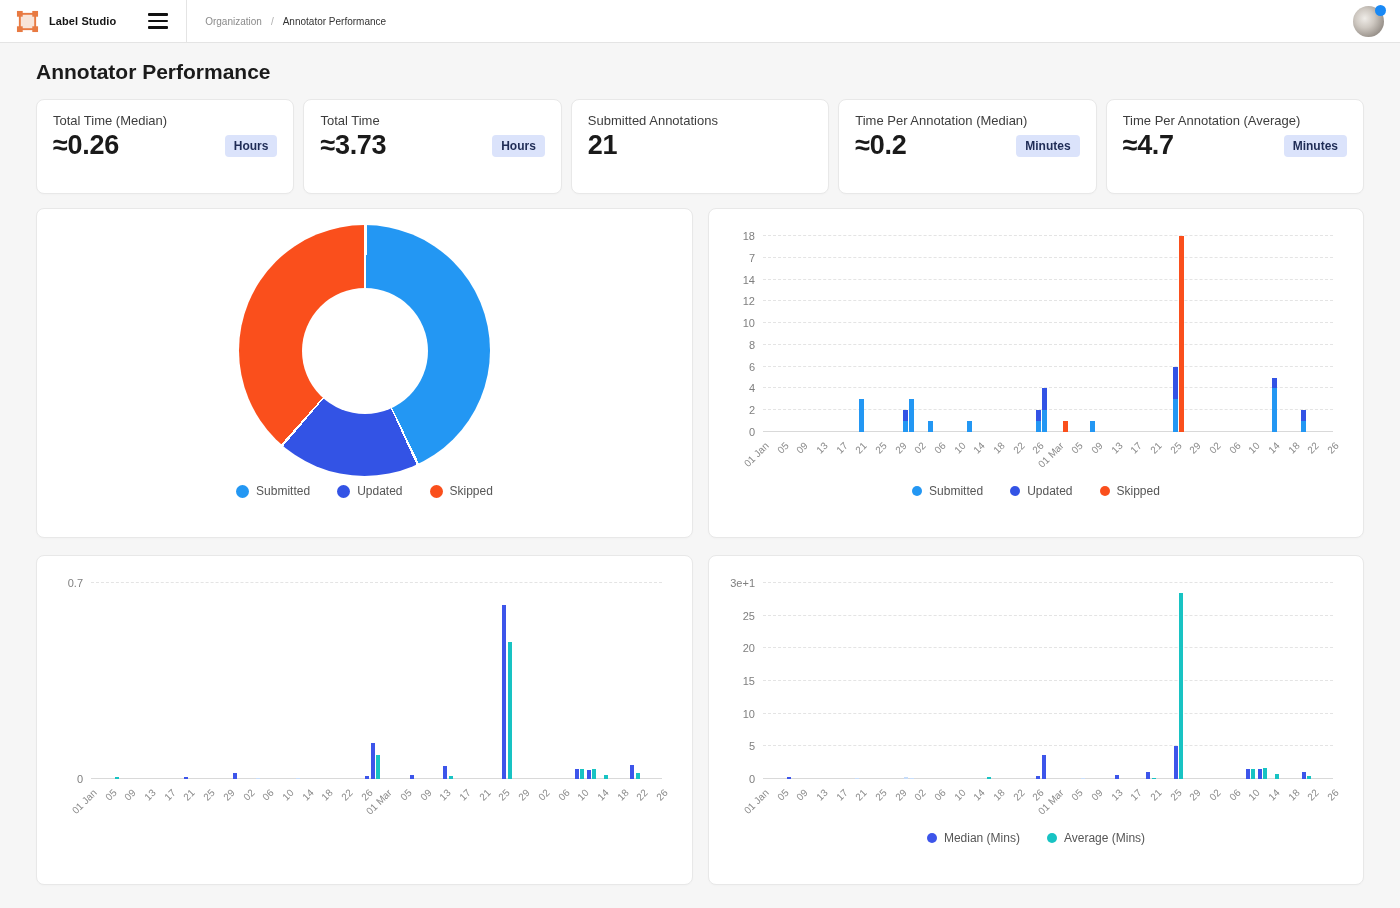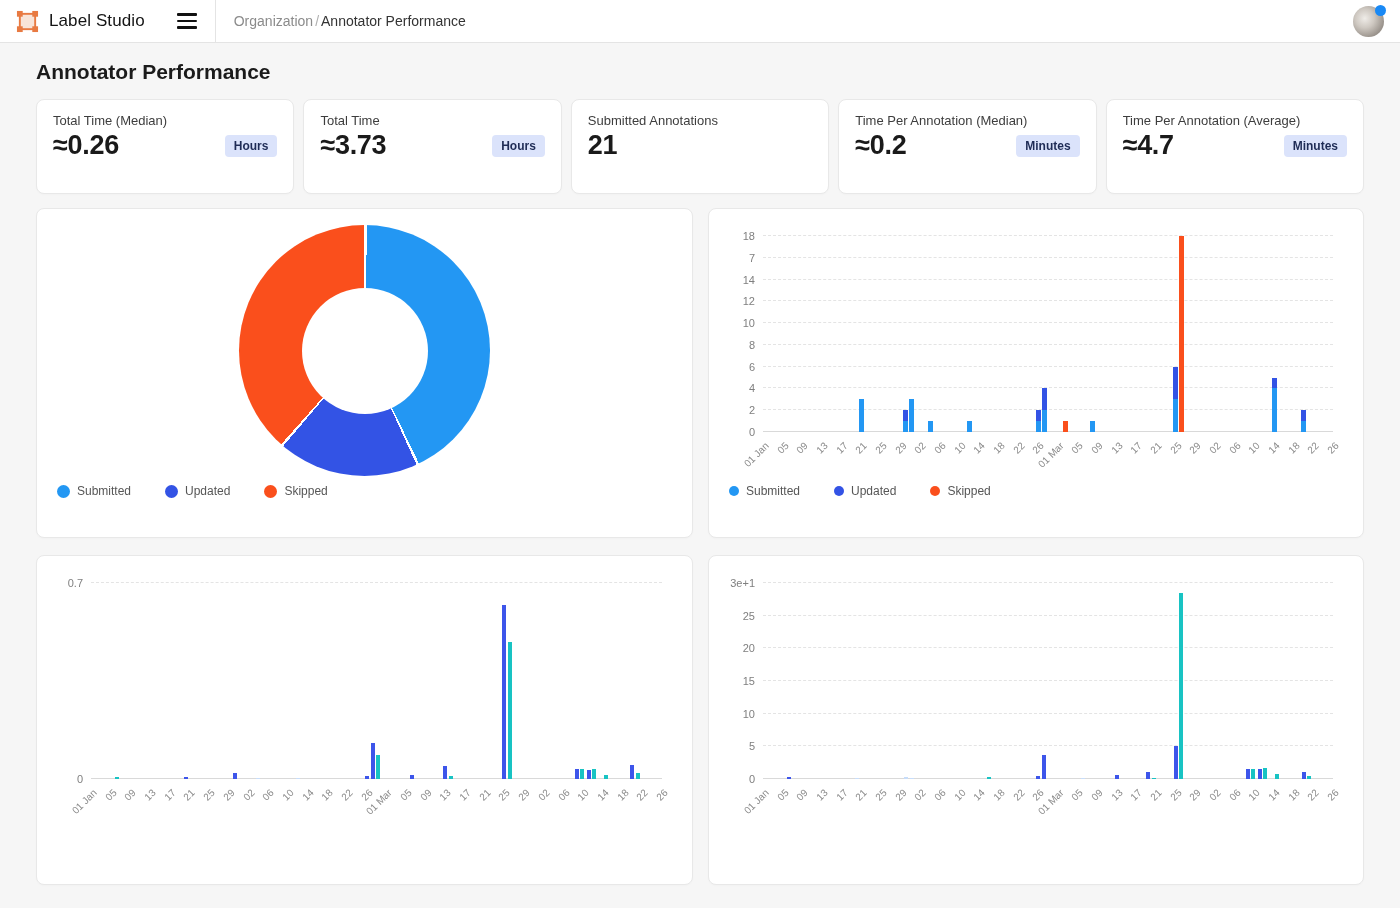--- a/index.html
+++ b/index.html
@@ -4,25 +4,25 @@
 <style>
   * { box-sizing: border-box; margin: 0; padding: 0; }
   html,body { width:1400px; height:908px; }
   body { font-family:"Liberation Sans", sans-serif; background:#f6f6f6; color:#262626; }
   .screen { width:1400px; height:908px; overflow:hidden; }
 
   
   header { height:43px; background:#fff; border-bottom:1px solid #e4e4e4; display:flex; align-items:center; position:relative; }
   .brand { display:flex; align-items:center; gap:10px; padding:0 0 0 16px; }
   .brand svg { display:block; }
-  .brand-name { font-size:17px; font-weight:400; color:#141414; letter-spacing:.1px;text-align:center; }
+  .brand-name { font-size:11px; font-weight:700; color:#141414; letter-spacing:.1px;text-align:center; }
   .hamburger { background:none; border:none; cursor:pointer; margin-left:28px; display:flex; flex-direction:column; gap:4px; padding:4px; }
   .hamburger i { display:block; width:20px; height:2.4px; background:#111; border-radius:1px; }
   .vdiv { width:1px; height:43px; background:#e4e4e4; margin-left:14px; }
-  .crumbs { display:flex; align-items:center; gap:2px; margin-left:18px; font-size:14px; }
+  .crumbs { display:flex; align-items:center; gap:9px; margin-left:18px; font-size:10px; }
   .crumb-root { color:#8b8b8b; text-decoration:none; cursor:pointer; }
   .crumb-sep { color:#b0b0b0; }
   .crumb-cur { color:#333; }
   .avatar { position:absolute; right:16px; top:6px; width:31px; height:31px; border-radius:50%; cursor:pointer;
             background:radial-gradient(circle at 38% 40%, #efece8 0%, #cfc9c2 35%, #968f88 75%, #6f6a64 100%); }
   .avatar .dot { position:absolute; right:-2px; top:-1px; width:11px; height:11px; border-radius:50%; background:#1989f5; }
 
   
   main { padding:0 36px; }
   h1 { font-size:21px; font-weight:700; color:#1b1b1b; margin:17px 0 15px; }
@@ -46,21 +46,21 @@
   
   .plot { position:relative; height:204px; margin:6px 10px 0 34px; }
   .grid { position:absolute; left:0; right:0; height:0; border-top:1px dashed #e4e4e4; }
   .grid.zero { border-top:1px solid #d9d9d9; }
   .ylab { position:absolute; right:calc(100% + 8px); font-size:11px; color:#7f7f7f; white-space:nowrap; }
   .xlab { position:absolute; top:calc(100% + 8px); font-size:10px; color:#8a8a8a; white-space:nowrap;
           transform:translateX(-100%) rotate(-45deg); transform-origin:100% 0; }
   .bar { position:absolute; }
 
   
-  .legend { display:flex; align-items:center; gap:34px; margin-top:52px; }
+  .legend { display:flex; justify-content:center; align-items:center; gap:27px; margin-top:52px; }
   .pie-card .legend { margin-top:8px; }
   .li { display:inline-flex; align-items:center; gap:7px; font-size:12px; color:#565656; cursor:pointer; }
   .li i { width:10px; height:10px; border-radius:50%; flex:none; }
   .li.big i { width:13px; height:13px; }
   .li em { font-style:normal; }
 </style>
 </head>
 <body>
 
 <div class="screen">
@@ -363,17 +363,27 @@
             <div class="bar" style="width: 4px; left: calc(72.4138% - 2px); bottom: 0px; height: 32.6667px; background: rgb(61, 85, 234);"></div>
             <div class="bar" style="width: 4px; left: calc(73.3793% - 2px); bottom: 0px; height: 185.547px; background: rgb(24, 195, 195);"></div>
             <div class="bar" style="width: 4px; left: calc(85.1724% - 2px); bottom: 0px; height: 9.8px; background: rgb(61, 85, 234);"></div>
             <div class="bar" style="width: 4px; left: calc(86.0345% - 2px); bottom: 0px; height: 10.4533px; background: rgb(24, 195, 195);"></div>
             <div class="bar" style="width: 4px; left: calc(87.2414% - 2px); bottom: 0px; height: 10.4533px; background: rgb(61, 85, 234);"></div>
             <div class="bar" style="width: 4px; left: calc(88.1034% - 2px); bottom: 0px; height: 11.1067px; background: rgb(24, 195, 195);"></div>
             <div class="bar" style="width: 4px; left: calc(90.1724% - 2px); bottom: 0px; height: 4.57333px; background: rgb(24, 195, 195);"></div>
             <div class="bar" style="width: 4px; left: calc(94.8276% - 2px); bottom: 0px; height: 6.53333px; background: rgb(61, 85, 234);"></div>
             <div class="bar" style="width: 4px; left: calc(95.7931% - 2px); bottom: 0px; height: 2.61333px; background: rgb(24, 195, 195);"></div>
           </div>
+        <div class="legend">
+            <span class="li">
+              <i style="background: rgb(61, 85, 234);"></i>
+              <em>Median (Mins)</em>
+            </span>
+            <span class="li">
+              <i style="background: rgb(24, 195, 195);"></i>
+              <em>Average (Mins)</em>
+            </span>
+          </div>
       </div>
 
     </section>
   </main>
 </div>
 
 </body></html>

